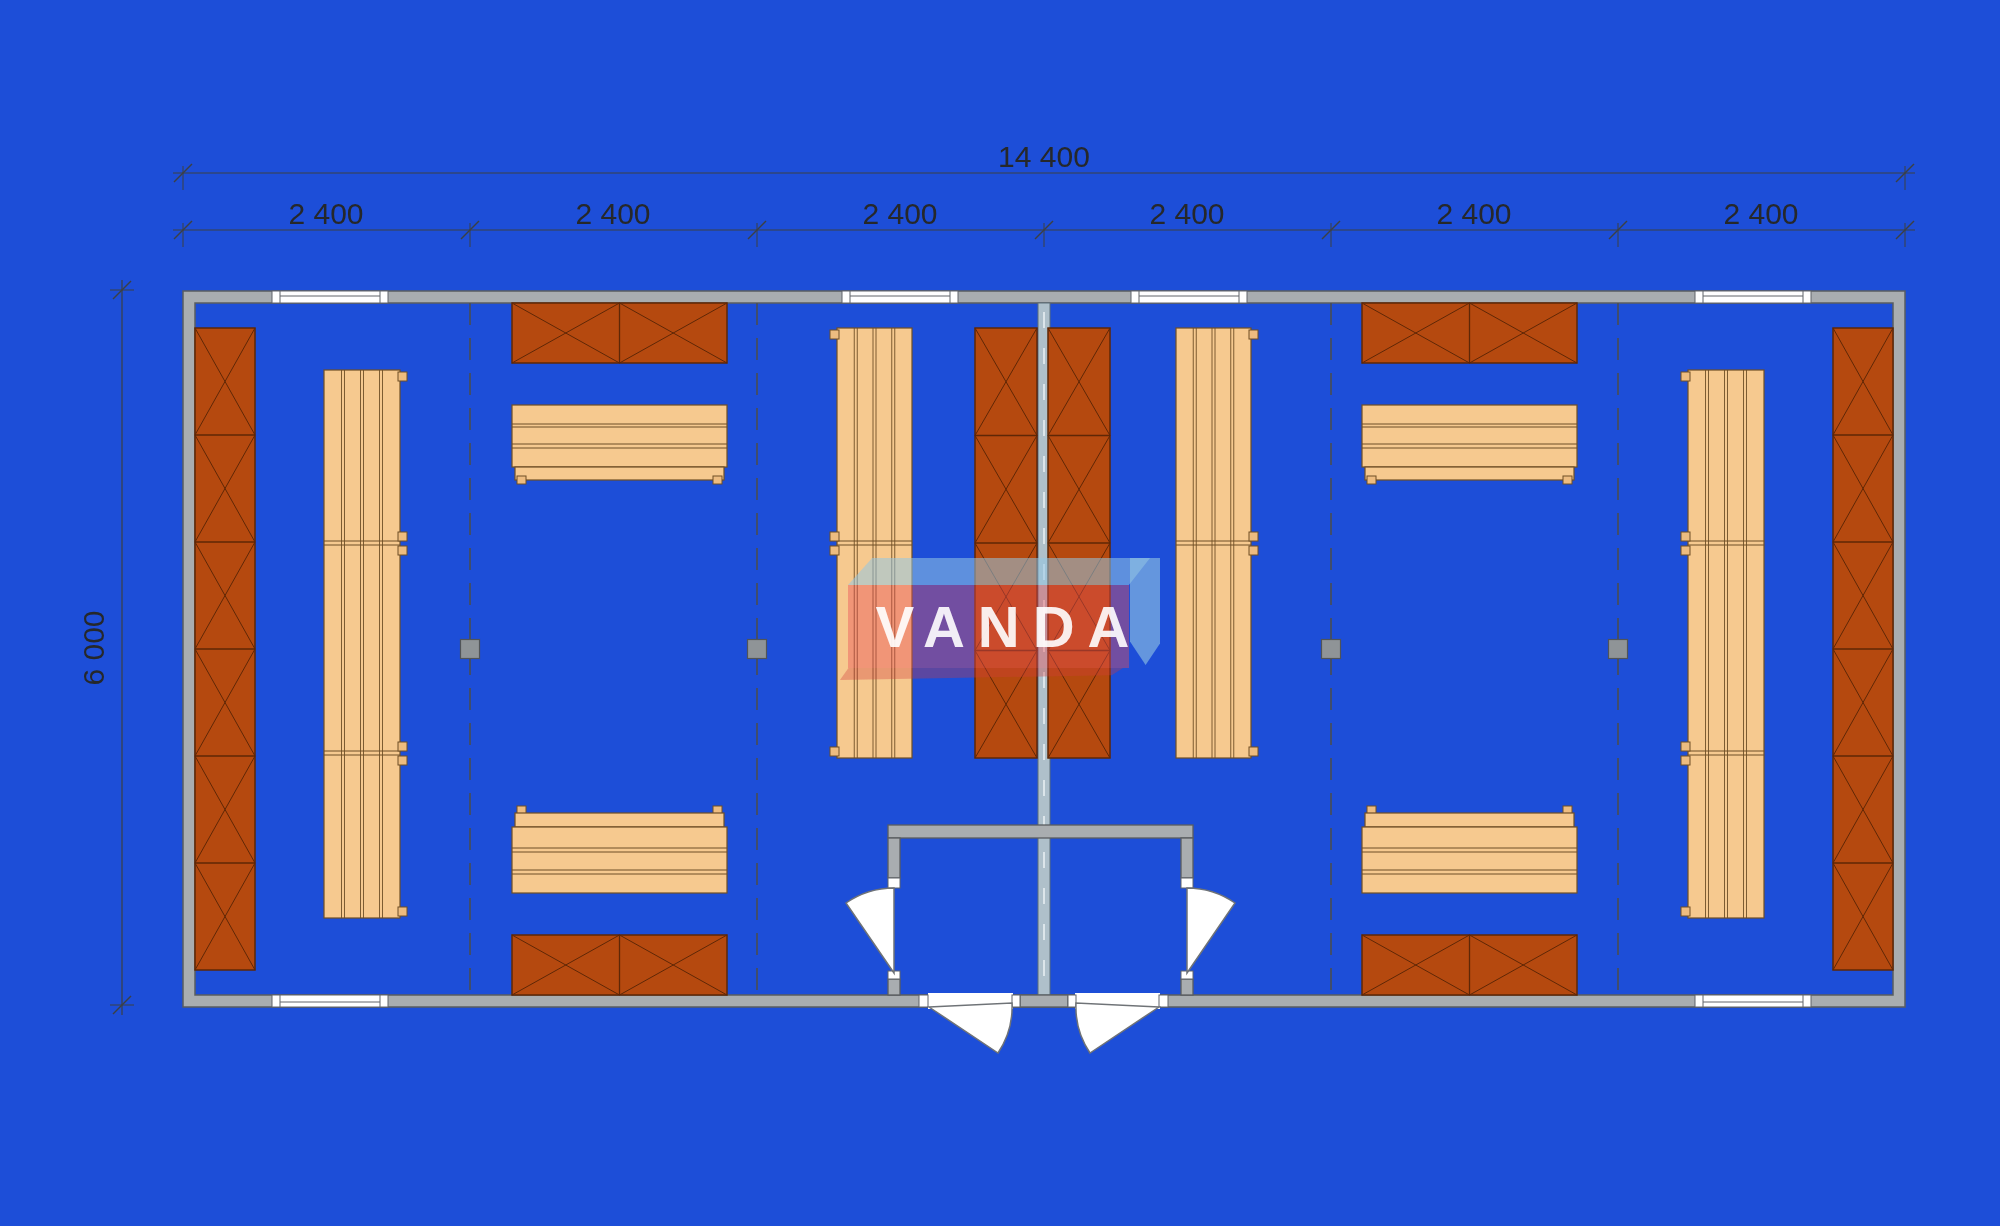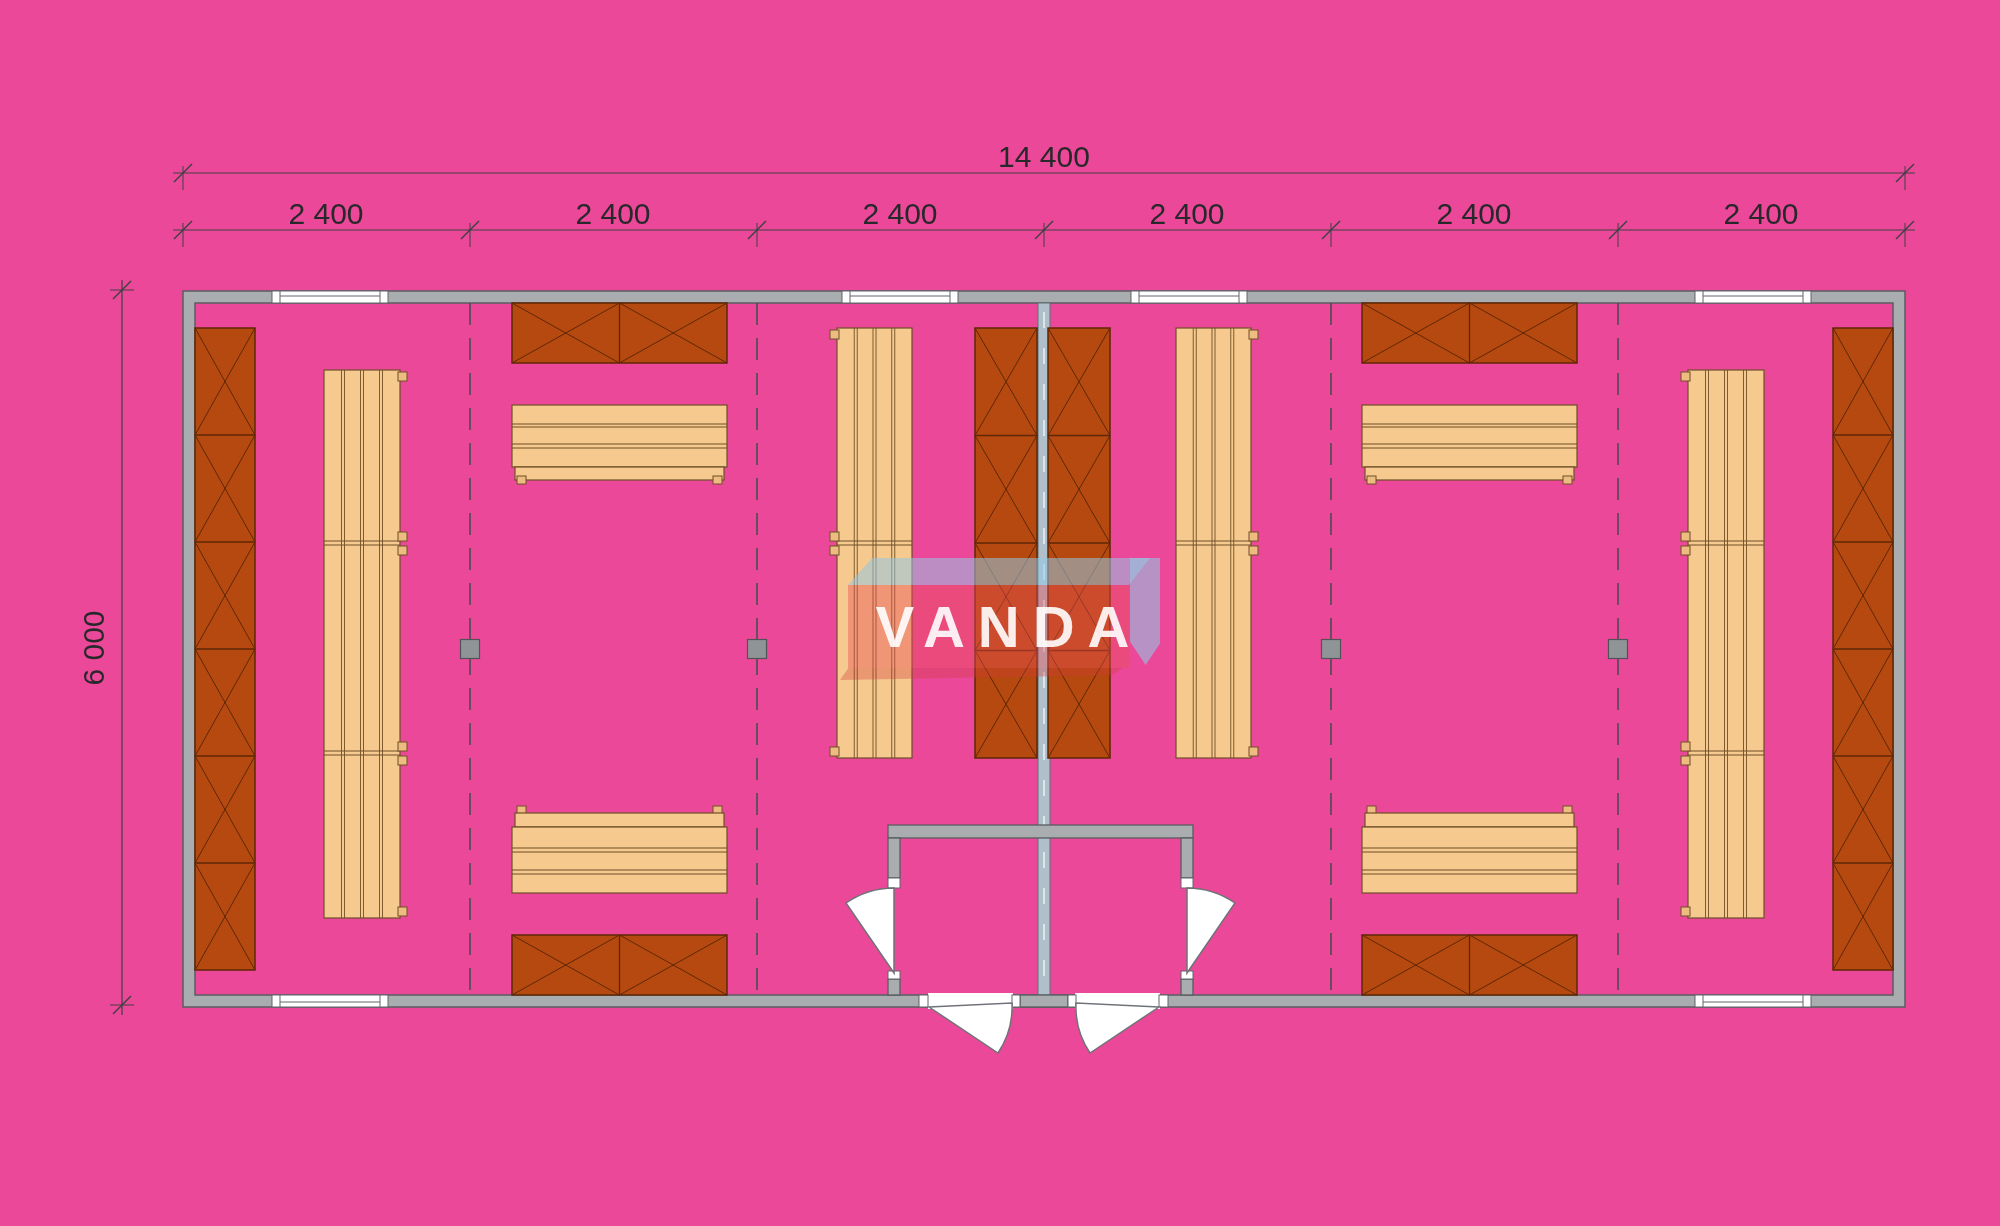--- a/index.html
+++ b/index.html
@@ -1,16 +1,16 @@
 <!DOCTYPE html>
 <html><head>
 <meta charset="utf-8">
 <style>
   html,body{margin:0;padding:0;background:#ffffff;}
-  .stage{position:relative;width:2000px;height:1226px;background:#ec4899;overflow:hidden;
+  .stage{position:relative;width:2000px;height:1226px;background:#1d4ed8;overflow:hidden;
          font-family:"Liberation Sans",sans-serif;}
   .stage svg{position:absolute;left:0;top:0;z-index:1;}
   svg text{font-family:"Liberation Sans",sans-serif;fill:#26282a;font-size:30px;}
   .watermark{position:absolute;left:835px;top:550px;width:334px;height:134px;z-index:2;pointer-events:none;}
   .wm-blue-top{position:absolute;left:13px;top:8px;width:302px;height:27px;
                background:rgba(148,198,227,0.55);clip-path:polygon(8% 0,100% 0,93% 100%,0 100%);}
   .wm-tab{position:absolute;left:295px;top:8px;width:30px;height:107px;
           background:rgba(148,198,227,0.6);clip-path:polygon(0 0,100% 0,100% 80%,52% 100%,0 78%);}
   .wm-pink{position:absolute;left:13px;top:35px;width:281px;height:83px;background:rgba(233,78,85,0.42);}
   .wm-red{position:absolute;left:5px;top:118px;width:283px;height:12px;

